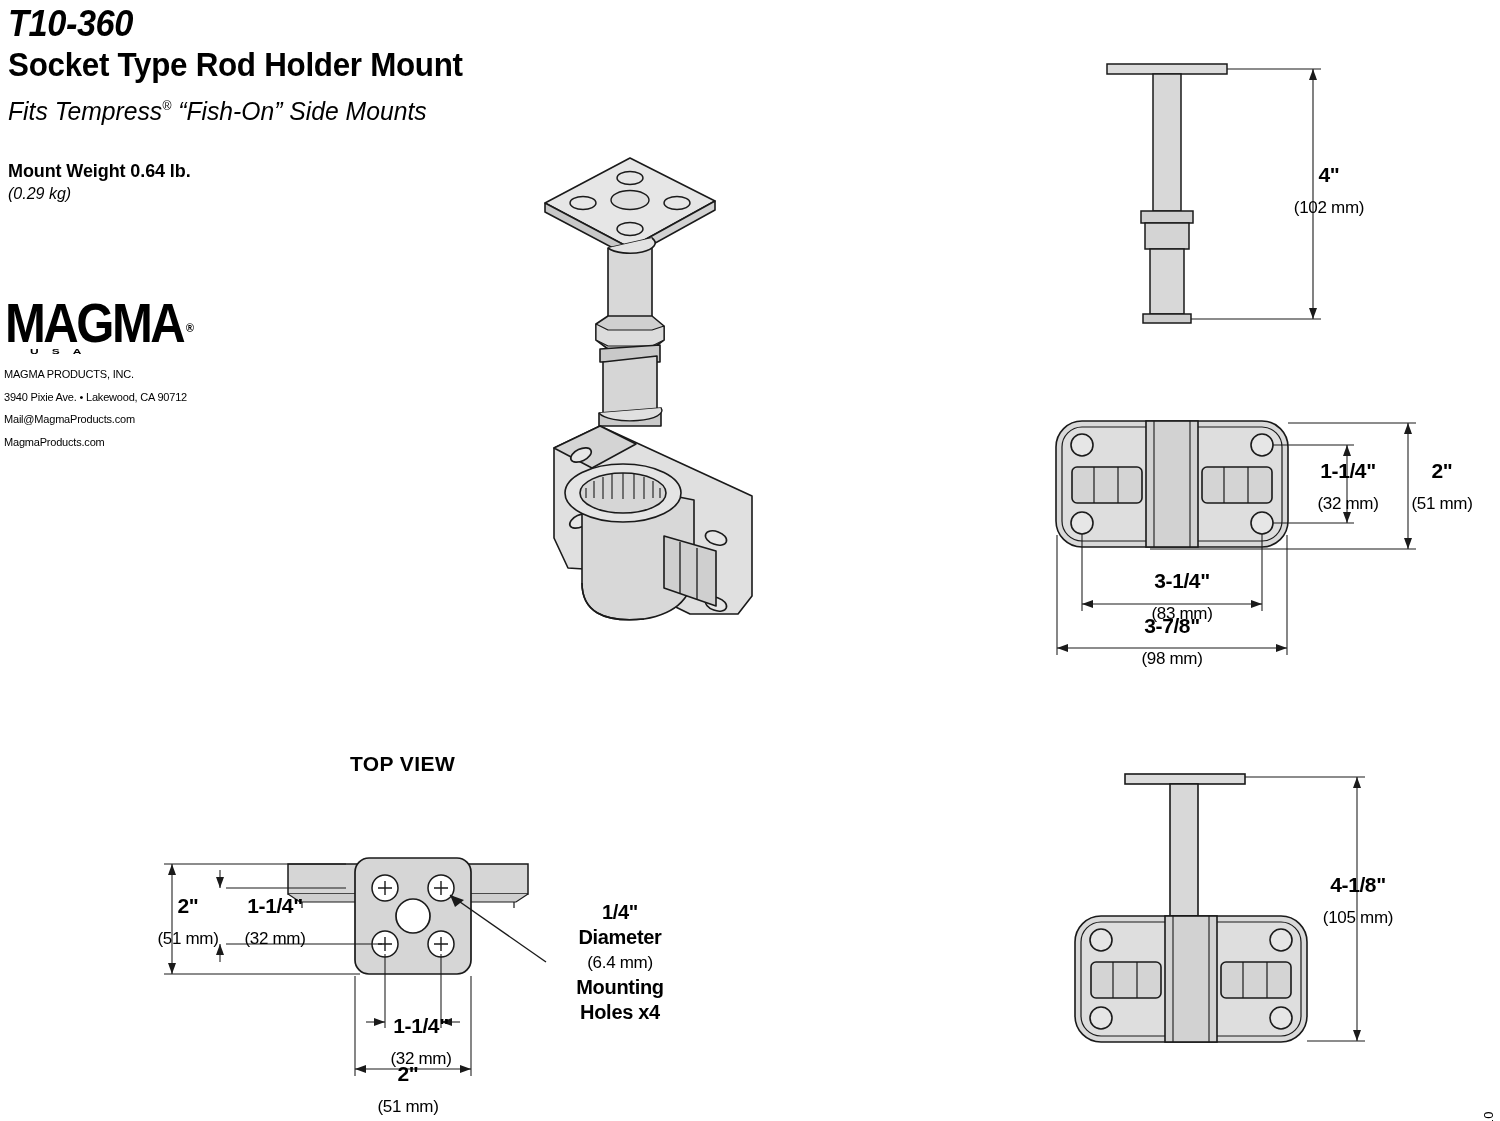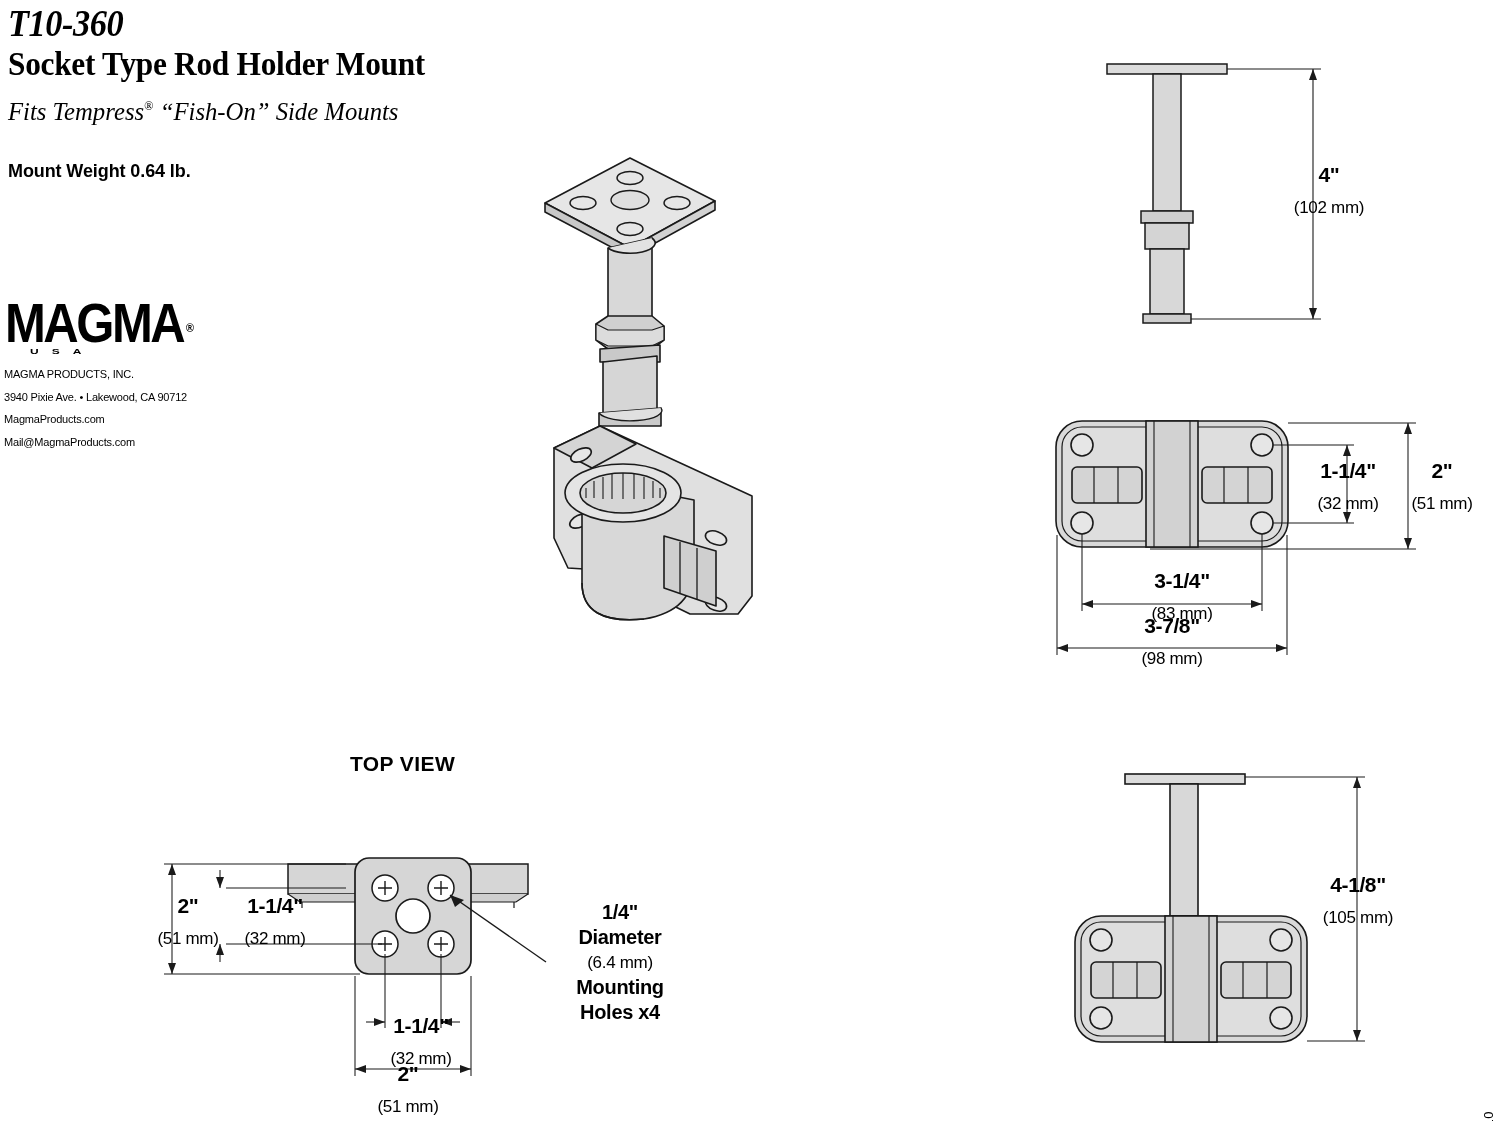--- a/index.html
+++ b/index.html
@@ -6,21 +6,21 @@
   html,body{margin:0;padding:0;background:#ffffff;}
   body{
     width:1500px;height:1121px;position:relative;overflow:hidden;
     font-family:"Liberation Sans","DejaVu Sans",sans-serif;
     color:#000000;
     -webkit-font-smoothing:antialiased;
   }
   .abs{position:absolute;}
 
   
-  #header{left:8px;top:4px;width:700px;font-family:Liberation Serif, serif;}
+  #header{left:8px;top:4px;width:700px;}
   .model-no{
     font-size:37px;font-weight:bold;font-style:italic;
     letter-spacing:-0.5px;line-height:40px;
     transform:scaleX(0.93);transform-origin:left center;
   }
   .prod-title{
     font-size:33px;font-weight:bold;line-height:39px;
     letter-spacing:-0.3px;margin-top:1px;
     transform:scaleX(0.95);transform-origin:left center;
   }
@@ -68,32 +68,33 @@
 <body>
 
 <div class="abs" id="header">
   <div class="model-no">T10-360</div>
   <div class="prod-title">Socket Type Rod Holder Mount</div>
   <div class="subtitle"><span>Fits Tempress</span><sup>®</sup><span> “Fish-On” Side Mounts</span></div>
 </div>
 
 <div class="abs" id="weight">
   <div class="weight-main">Mount Weight 0.64 lb.</div>
+  <div class="weight-metric">(0.29 kg)</div>
 </div>
 
 <div class="abs" id="logo-block">
   <div class="magma-word"><span>MAGMA</span><span class="magma-reg">®</span></div>
   <div class="magma-usa">USA</div>
 </div>
 
 <div class="abs" id="addr">
   <div class="addr-line">MAGMA PRODUCTS, INC.</div>
   <div class="addr-line">3940 Pixie Ave. • Lakewood, CA 90712</div>
+  <div class="addr-line">Mail@MagmaProducts.com</div>
   <div class="addr-line">MagmaProducts.com</div>
-  <div class="addr-line">Mail@MagmaProducts.com</div>
 </div>
 
 <div class="abs" style="left:520px;top:138px;">
 <svg width="230" height="290" viewBox="0 0 230 290">
   <g fill="#ddd" stroke="#1a1a1a" stroke-width="1.6" stroke-linejoin="round">
 
     <polygon points="25,65 110,20 195,63 110,110" fill="#e6e6e6"></polygon>
 
     <polygon points="25,65 25,74 110,119 110,110" fill="#c8c8c8"></polygon>
     <polygon points="110,110 110,119 195,72 195,63" fill="#d2d2d2"></polygon>

